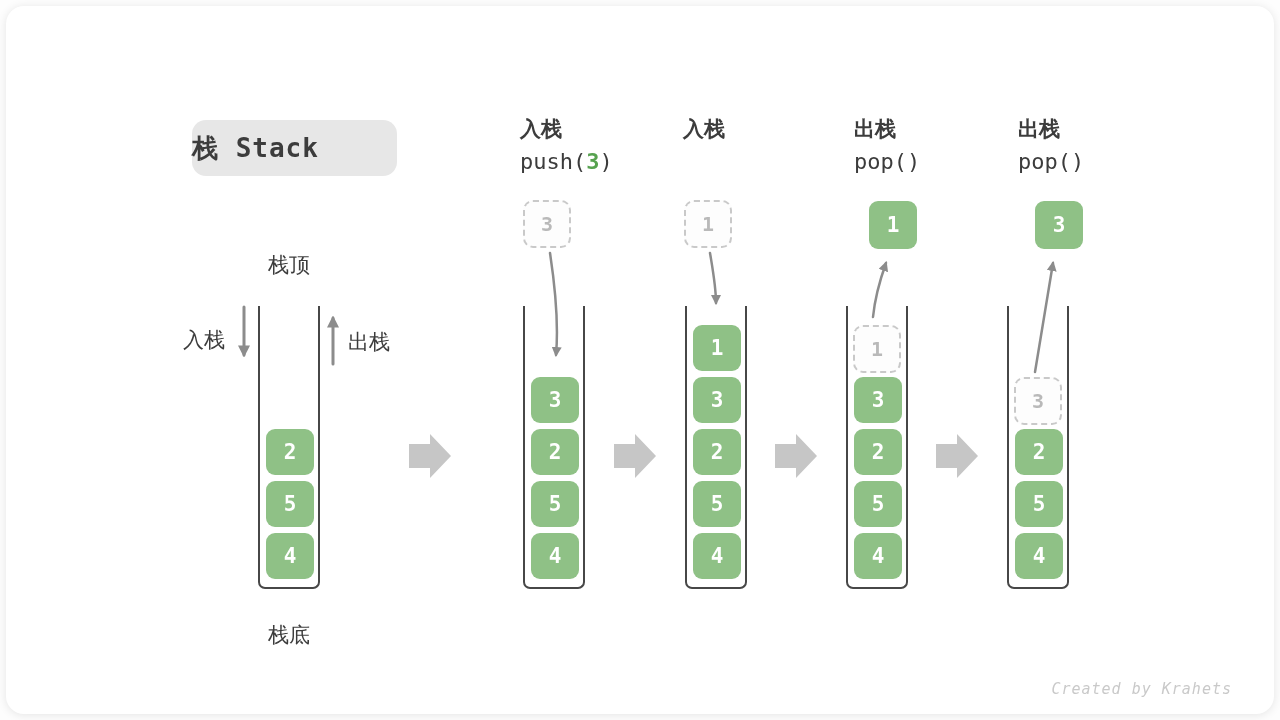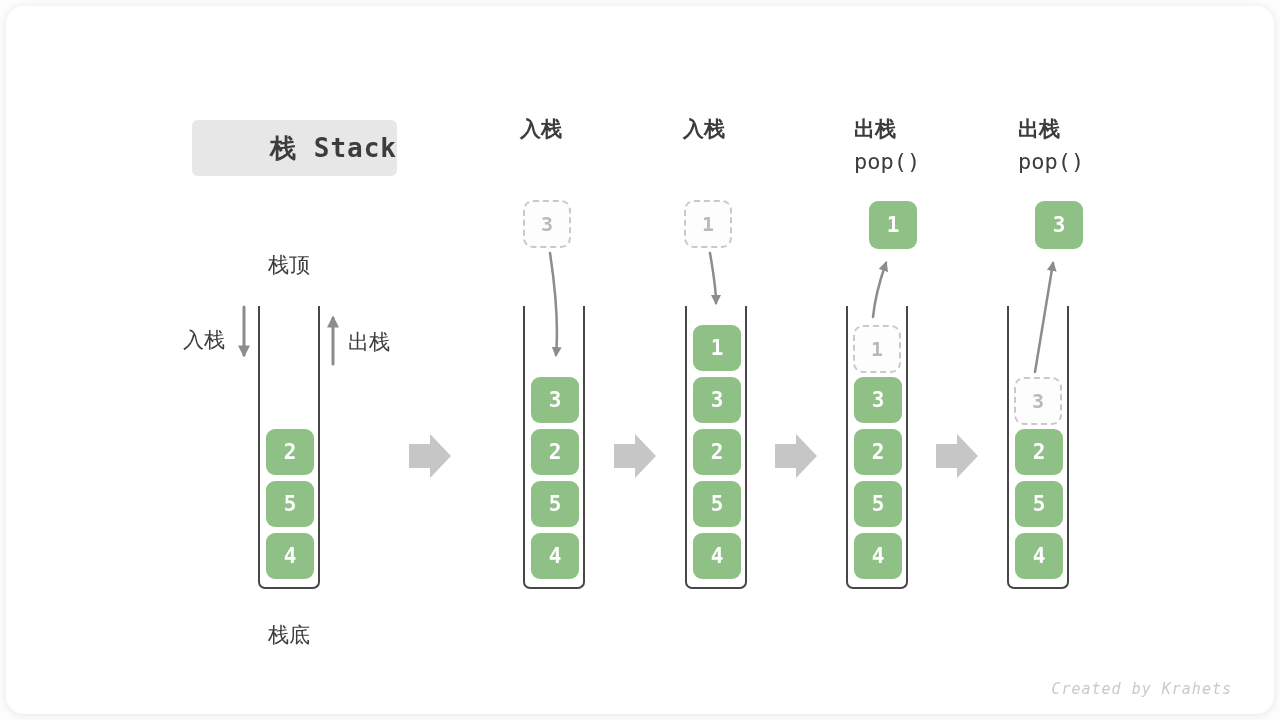--- a/index.html
+++ b/index.html
@@ -8,21 +8,21 @@
     --container-border:#474747; --text-dark:#3c3c3c; --title-bg:#e7e7e7;
     --watermark:#c9c9c9;
   }
   *{margin:0;padding:0;box-sizing:border-box;}
   html,body{width:1280px;height:720px;background:#fdfdfd;font-family:"DejaVu Sans",sans-serif;}
   .canvas{position:relative;width:1280px;height:720px;}
   .card{position:absolute;left:6px;top:6px;width:1268px;height:708px;background:#ffffff;
         border-radius:18px;box-shadow:0 1px 10px rgba(0,0,0,0.10);}
   .abs{position:absolute;}
   .title-box{left:186px;top:114px;width:205px;height:56px;background:var(--title-bg);
-        border-radius:6px;display:flex;align-items:center;justify-content:flex-end;
+        border-radius:14px;display:flex;align-items:center;justify-content:flex-start;
         font-family:"DejaVu Sans Mono","DejaVu Sans",sans-serif;font-size:26px;font-weight:bold;
         color:var(--text-dark);letter-spacing:1px;}
   .cn-label{font-size:21px;font-weight:normal;color:var(--text-dark);white-space:nowrap;}
   .center-x{transform:translateX(-50%);}
   .header{top:106px;width:150px;color:var(--text-dark);}
   .header .op{font-size:21px;font-weight:bold;line-height:34px;}
   .header .code{font-family:"DejaVu Sans Mono","Liberation Mono",monospace;font-size:22px;
         line-height:32px;white-space:nowrap;}
   .header .code .arg{color:var(--code-green);font-weight:bold;}
   .container{width:62px;top:300px;height:283px;border-left:2px solid var(--container-border);
@@ -49,20 +49,21 @@
       <span>栈 Stack</span>
     </div>
 
     <div class="abs cn-label center-x" style="left:283px;top:245px;">栈顶</div>
     <div class="abs cn-label center-x" style="left:283px;top:615px;">栈底</div>
     <div class="abs cn-label" style="left:177px;top:320px;">入栈</div>
     <div class="abs cn-label" style="left:342px;top:322px;">出栈</div>
 
     <div class="abs header" style="left:514px;">
       <div class="op">入栈</div>
+      <div class="code"><span>push(</span><span class="arg">3</span><span>)</span></div>
     </div>
     <div class="abs header" style="left:677px;">
       <div class="op">入栈</div>
     </div>
     <div class="abs header" style="left:848px;">
       <div class="op">出栈</div>
       <div class="code"><span>pop()</span></div>
     </div>
     <div class="abs header" style="left:1012px;">
       <div class="op">出栈</div>

